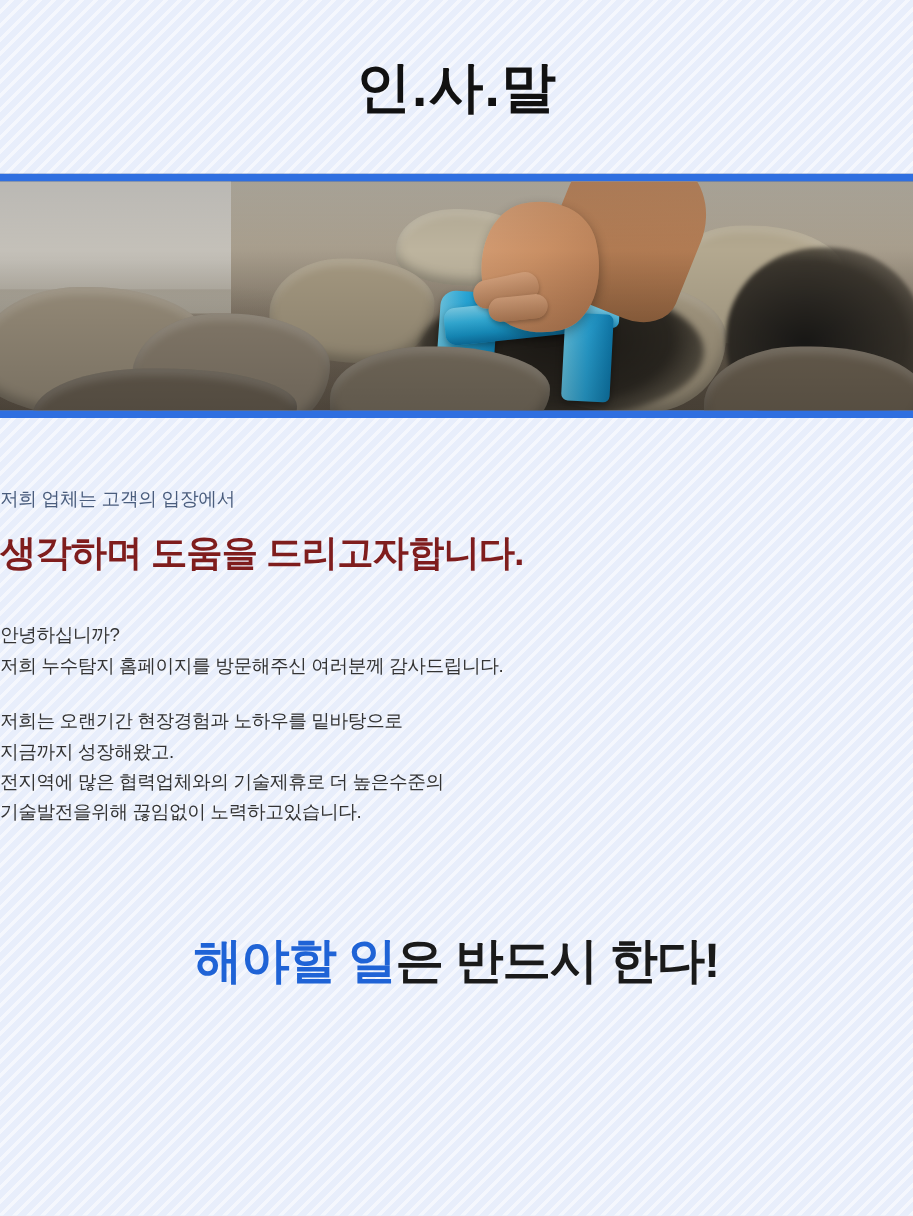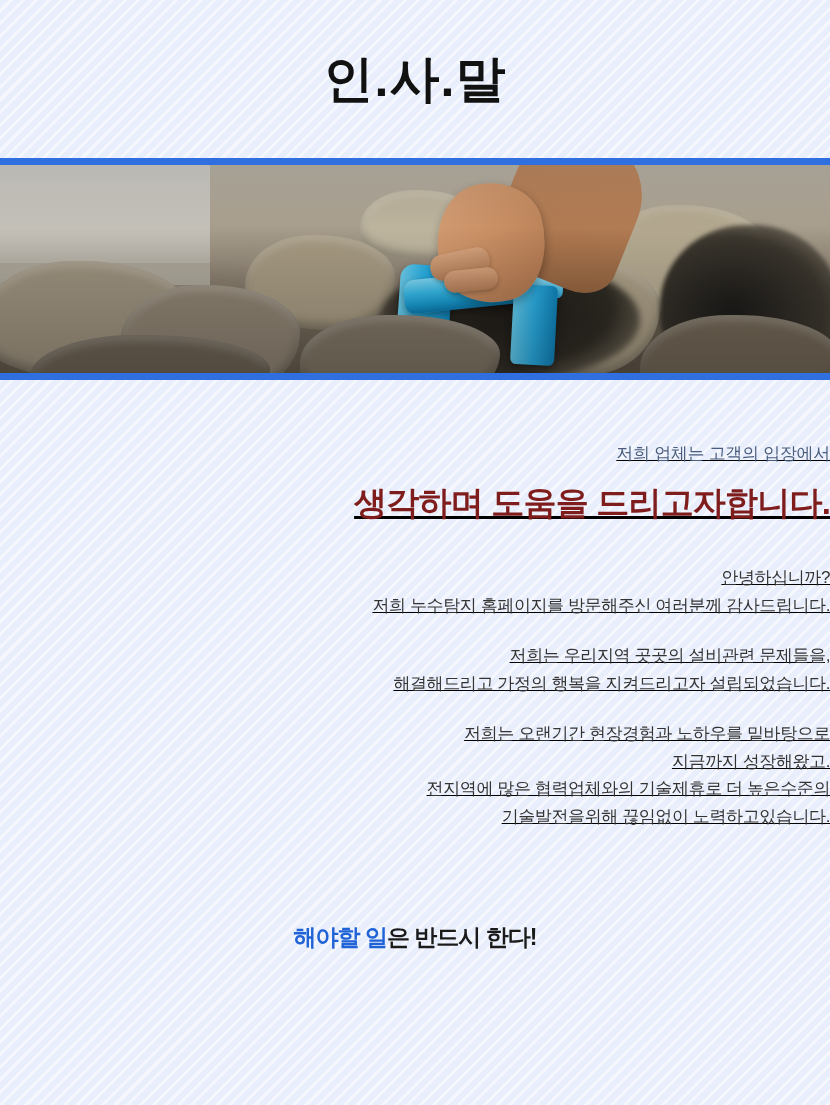--- a/index.html
+++ b/index.html
@@ -169,52 +169,50 @@
   .f1 { left:430px; top:86px; width:60px; height:26px; transform: rotate(-12deg); }
   .f2 { left:444px; top:104px; width:54px; height:22px; transform: rotate(-6deg); }
   .hero-shadow {
     position: absolute; inset: 0;
     background:
       linear-gradient(to bottom, rgba(0,0,0,0.10), rgba(0,0,0,0) 30%, rgba(0,0,0,0.22) 100%);
   }
 
   
   .body-area {
-    text-align: right;
+    text-align: left;
     padding-top: 62px;
-    text-decoration: underline;
   }
   .lead-small {
     font-size: 17px;
     color: #4a5d7d;
     letter-spacing: -0.3px;
     margin-bottom: 16px;
   }
   .lead-big {
     font-size: 33px;
     font-weight: 700;
     color: #7f1d1d;
     letter-spacing: -0.8px;
     margin-bottom: 38px;
   }
   .para {
     font-size: 17px;
     line-height: 1.62;
     color: #333333;
     letter-spacing: -0.4px;
     margin-bottom: 23px;
-    padding-left: 22px;
   }
   .para:last-of-type { margin-bottom: 0; }
 
   
   .slogan {
     text-align: center;
     margin-top: 92px;
-    font-size: 23px;
+    font-size: 44px;
     font-weight: 700;
     letter-spacing: -1px;
     color: #1a1a1a;
   }
   .slogan .hl { color: #1f63d6; }
 </style>
 </head>
 <body>
 
 <div class="page">
@@ -248,21 +246,20 @@
       <div class="rock r8"></div>
       <div class="hero-shadow"></div>
     </div>
   </div>
 
   <div class="body-area">
     <div class="lead-small">저희 업체는 고객의 입장에서</div>
     <div class="lead-big">생각하며 도움을 드리고자합니다.</div>
 
     <p class="para">안녕하십니까?<br>저희 누수탐지 홈페이지를 방문해주신 여러분께 감사드립니다.</p>
-    <p class="para">저희는 우리지역 곳곳의 설비관련 문제들을,<br>해결해드리고 가정의 행복을 지켜드리고자 설립되었습니다.</p>
     <p class="para">저희는 오랜기간 현장경험과 노하우를 밑바탕으로<br>지금까지 성장해왔고.<br>전지역에 많은 협력업체와의 기술제휴로 더 높은수준의<br>기술발전을위해 끊임없이 노력하고있습니다.</p>
   </div>
 
   <div class="slogan">
     <span class="hl">해야할 일</span><span>은 반드시 한다!</span>
   </div>
 
 </div>
 
 </body></html>

